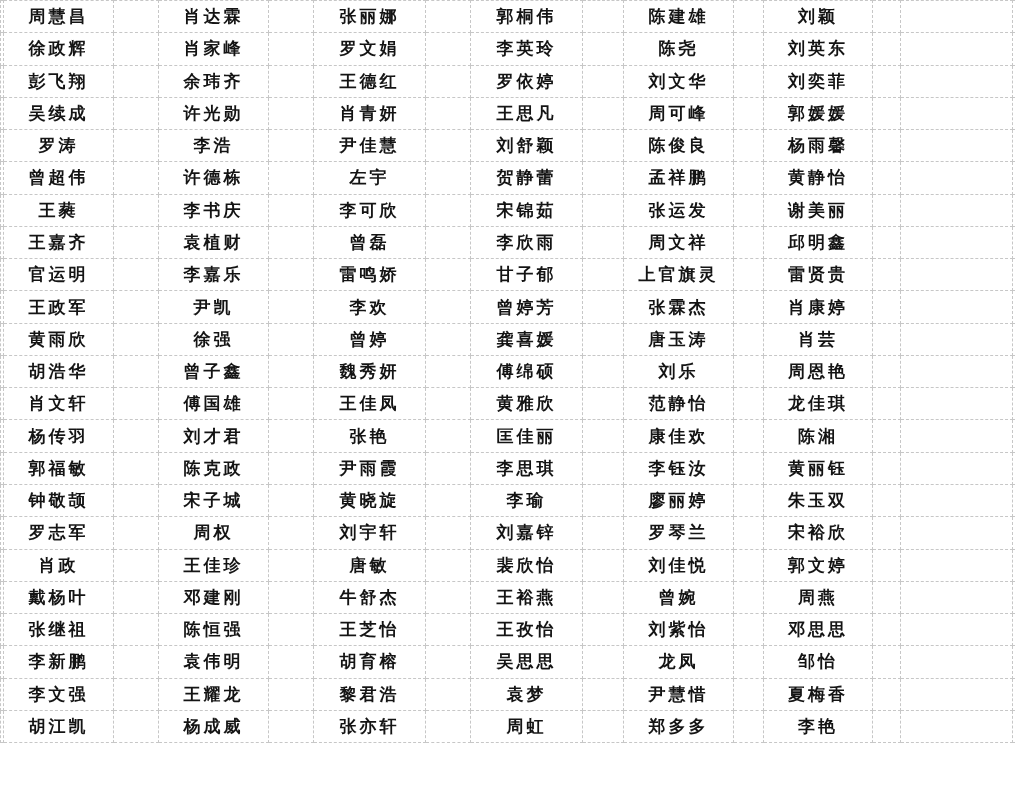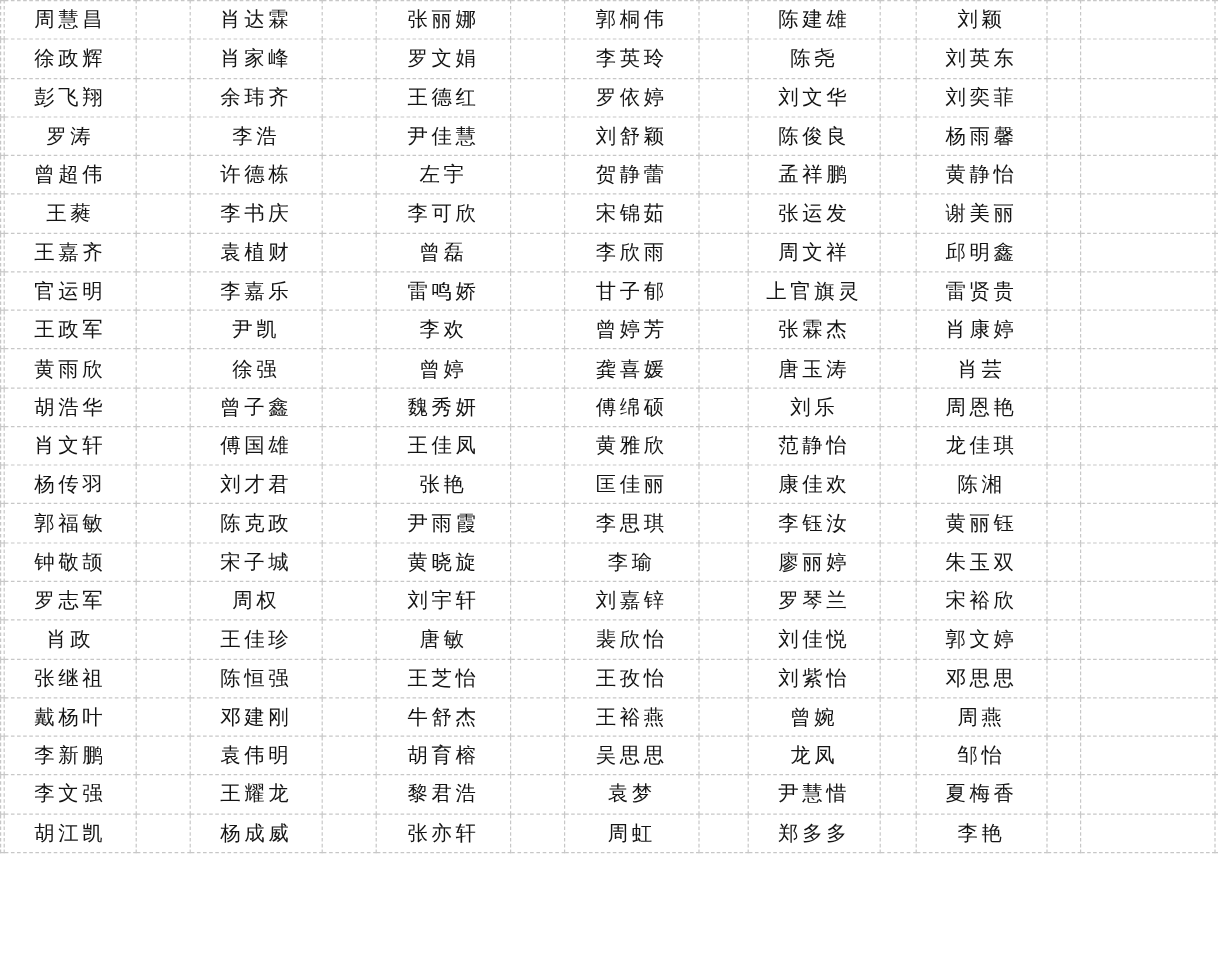--- a/index.html
+++ b/index.html
@@ -8,20 +8,21 @@
     width: 1015px;
     height: 807px;
     overflow: hidden;
     background: #ffffff;
     font-family: "Liberation Serif", "DejaVu Serif", serif;
   }
   table.sheet {
     border-collapse: collapse;
     table-layout: fixed;
     width: 1015px;
+    font-weight: bold;
   }
   table.sheet td {
     border: 1px dashed #c7c7c7;
     padding: 0;
     height: 31.28px;
     text-align: center;
     vertical-align: middle;
     font-size: 17px;
     letter-spacing: 3px;
     color: #141414;
@@ -100,20 +101,37 @@
           <td class="gap-cell"></td>
           <td class="name-cell">刘文华</td>
           <td class="gap-cell"></td>
           <td class="name-cell">刘奕菲</td>
           <td class="gap-cell"></td>
           <td class="empty-cell"></td>
           <td class="sliver-cell"></td>
         </tr>
         <tr>
           <td class="sliver-cell"></td>
+          <td class="name-cell">吴续成</td>
+          <td class="gap-cell"></td>
+          <td class="name-cell">许光勋</td>
+          <td class="gap-cell"></td>
+          <td class="name-cell">肖青妍</td>
+          <td class="gap-cell"></td>
+          <td class="name-cell">王思凡</td>
+          <td class="gap-cell"></td>
+          <td class="name-cell">周可峰</td>
+          <td class="gap-cell"></td>
+          <td class="name-cell">郭媛媛</td>
+          <td class="gap-cell"></td>
+          <td class="empty-cell"></td>
+          <td class="sliver-cell"></td>
+        </tr>
+        <tr>
+          <td class="sliver-cell"></td>
           <td class="name-cell">罗涛</td>
           <td class="gap-cell"></td>
           <td class="name-cell">李浩</td>
           <td class="gap-cell"></td>
           <td class="name-cell">尹佳慧</td>
           <td class="gap-cell"></td>
           <td class="name-cell">刘舒颖</td>
           <td class="gap-cell"></td>
           <td class="name-cell">陈俊良</td>
           <td class="gap-cell"></td>
@@ -338,48 +356,48 @@
           <td class="gap-cell"></td>
           <td class="name-cell">刘佳悦</td>
           <td class="gap-cell"></td>
           <td class="name-cell">郭文婷</td>
           <td class="gap-cell"></td>
           <td class="empty-cell"></td>
           <td class="sliver-cell"></td>
         </tr>
         <tr>
           <td class="sliver-cell"></td>
+          <td class="name-cell">戴杨叶</td>
+          <td class="gap-cell"></td>
+          <td class="name-cell">邓建刚</td>
+          <td class="gap-cell"></td>
+          <td class="name-cell">牛舒杰</td>
+          <td class="gap-cell"></td>
+          <td class="name-cell">王裕燕</td>
+          <td class="gap-cell"></td>
+          <td class="name-cell">曾婉</td>
+          <td class="gap-cell"></td>
+          <td class="name-cell">周燕</td>
+          <td class="gap-cell"></td>
+          <td class="empty-cell"></td>
+          <td class="sliver-cell"></td>
+        </tr>
+        <tr>
+          <td class="sliver-cell"></td>
           <td class="name-cell">张继祖</td>
           <td class="gap-cell"></td>
           <td class="name-cell">陈恒强</td>
           <td class="gap-cell"></td>
           <td class="name-cell">王芝怡</td>
           <td class="gap-cell"></td>
           <td class="name-cell">王孜怡</td>
           <td class="gap-cell"></td>
           <td class="name-cell">刘紫怡</td>
           <td class="gap-cell"></td>
           <td class="name-cell">邓思思</td>
-          <td class="gap-cell"></td>
-          <td class="empty-cell"></td>
-          <td class="sliver-cell"></td>
-        </tr>
-        <tr>
-          <td class="sliver-cell"></td>
-          <td class="name-cell">戴杨叶</td>
-          <td class="gap-cell"></td>
-          <td class="name-cell">邓建刚</td>
-          <td class="gap-cell"></td>
-          <td class="name-cell">牛舒杰</td>
-          <td class="gap-cell"></td>
-          <td class="name-cell">王裕燕</td>
-          <td class="gap-cell"></td>
-          <td class="name-cell">曾婉</td>
-          <td class="gap-cell"></td>
-          <td class="name-cell">周燕</td>
           <td class="gap-cell"></td>
           <td class="empty-cell"></td>
           <td class="sliver-cell"></td>
         </tr>
         <tr>
           <td class="sliver-cell"></td>
           <td class="name-cell">李新鹏</td>
           <td class="gap-cell"></td>
           <td class="name-cell">袁伟明</td>
           <td class="gap-cell"></td>

